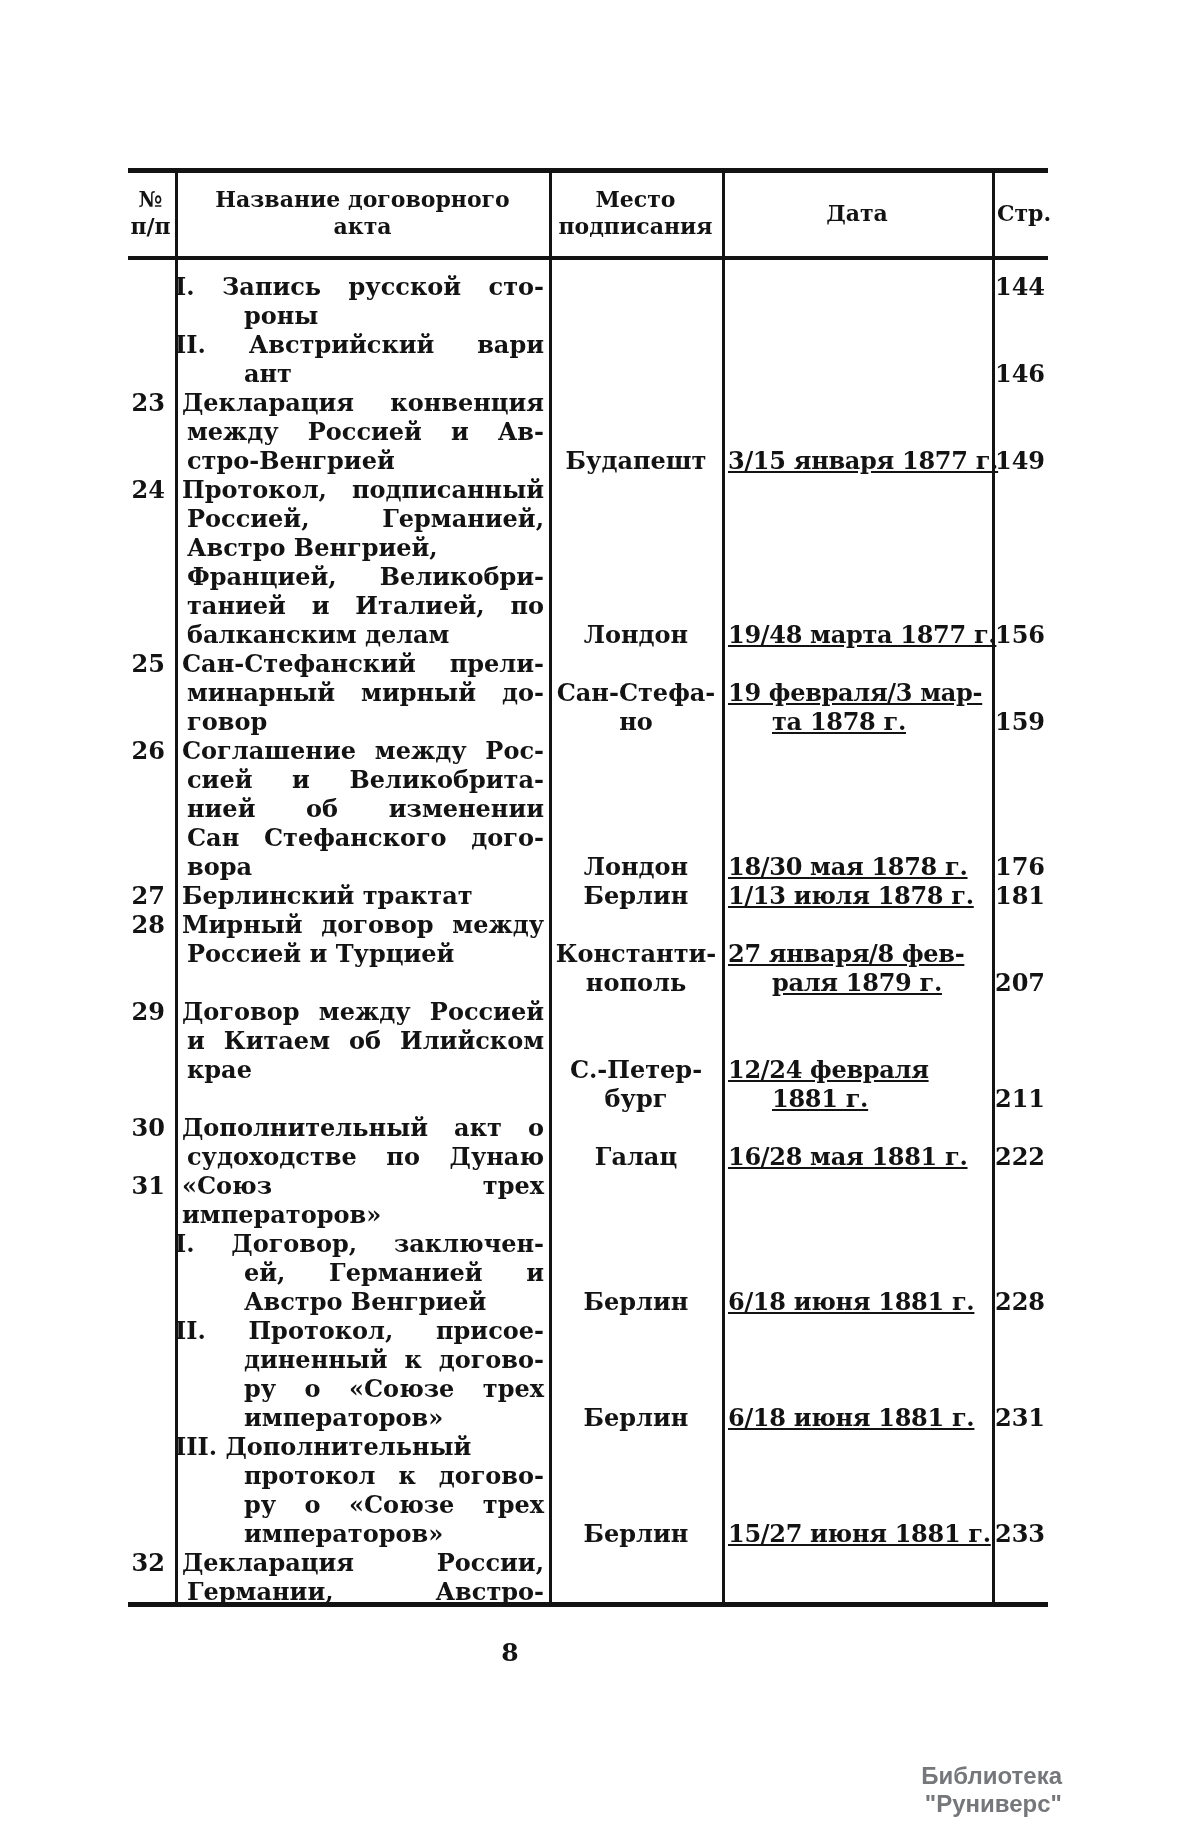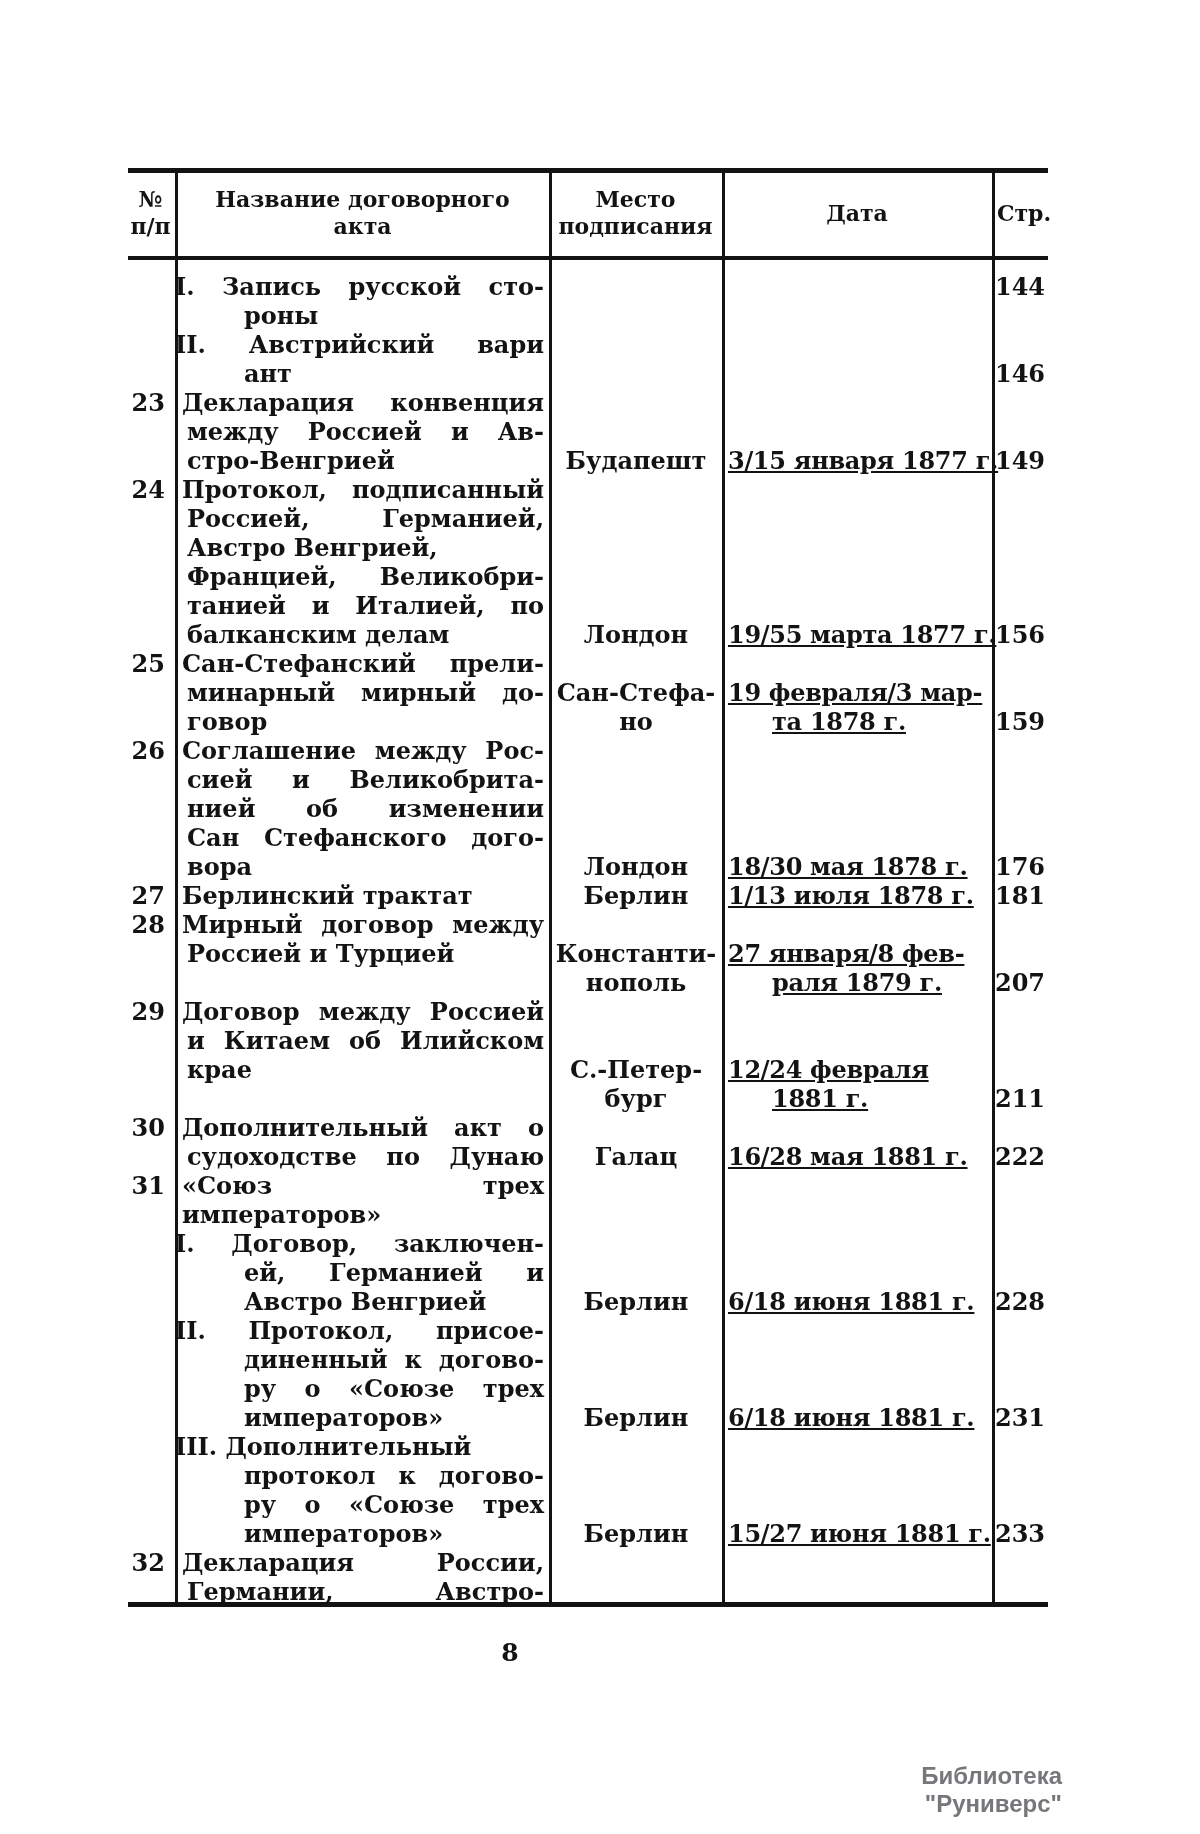--- a/index.html
+++ b/index.html
@@ -116,21 +116,21 @@
           <div class="line i1 j">Россией, Германией,</div>
           <div class="line i1">Австро Венгрией,</div>
           <div class="line i1 j">Францией, Великобри-</div>
           <div class="line i1 j">танией и Италией, по</div>
           <div class="line i1">балканским делам</div>
         </div>
         <div class="side place">
           <div class="line">Лондон</div>
         </div>
         <div class="side date">
-          <div class="line">19/55 марта 1877 г.</div>
+          <div class="line">19/48 марта 1877 г.</div>
         </div>
         <div class="pagecol line">156</div>
       </div>
       <div class="row">
         <div class="num line">25</div>
         <div class="name">
           <div class="line i0 j">Сан-Стефанский прели-</div>
           <div class="line i1 j">минарный мирный до-</div>
           <div class="line i1">говор</div>
         </div>

